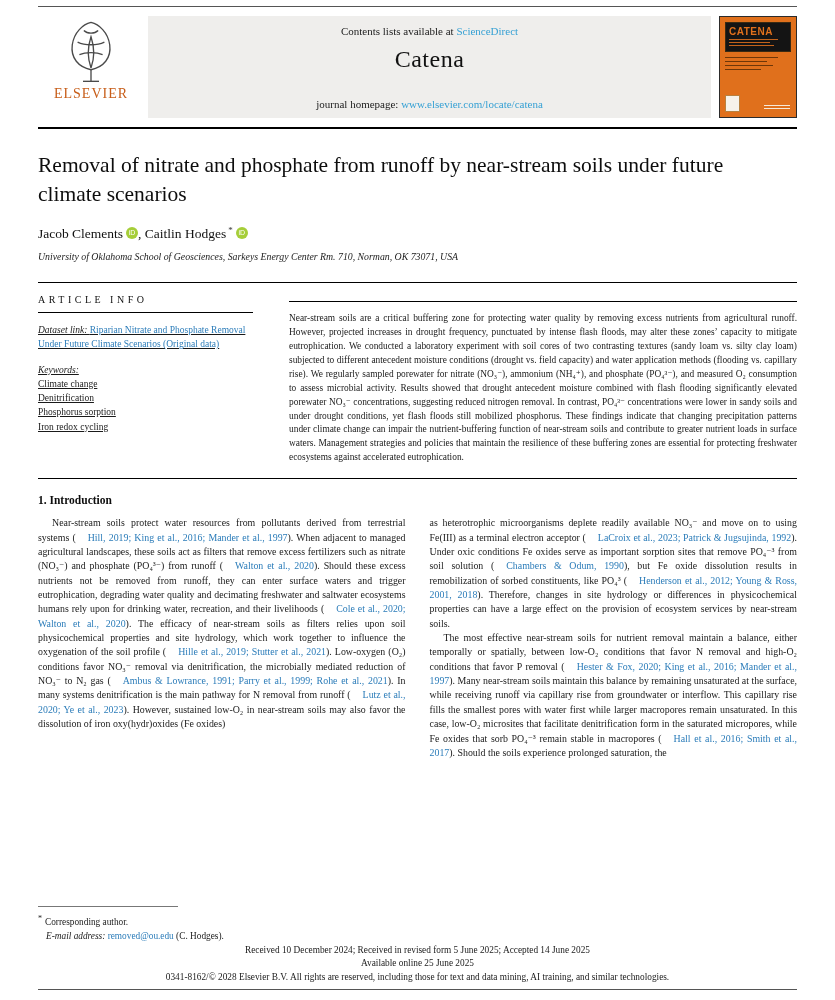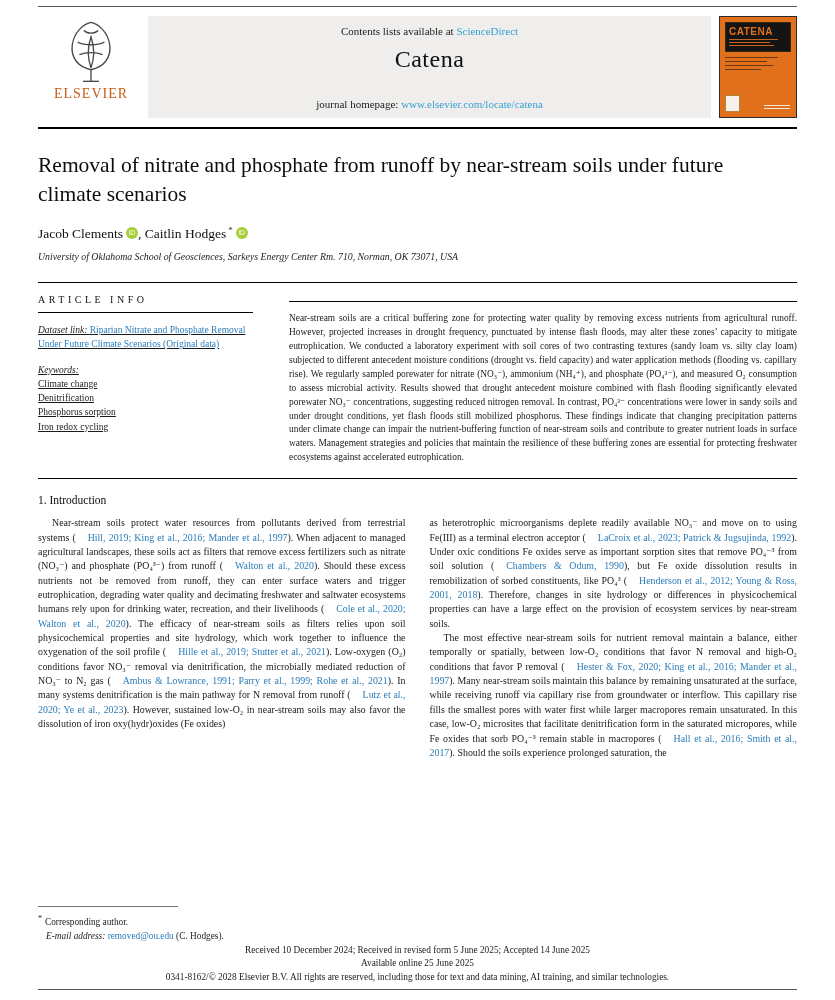--- a/index.html
+++ b/index.html
@@ -87,21 +87,21 @@
   .heading-rule { border-top:1px solid #000; margin:7px 0 10px 0; }
   .dataset, .keywords { font-size:9.5px; line-height:1.5; color:#1a1a1a;text-decoration:underline; }
   .label-italic { font-style:italic; }
   .blink { color:#2b7cb9; text-decoration:none; }
   .keywords { margin-top:11px; }
   .abstract-text { font-size:9.4px; line-height:1.48; text-align:justify; color:#1a1a1a; }
 
   .rule-mid { border-top:1px solid #000; margin-top:13px; }
 
   
-  .intro-heading { font-size:11.5px; font-weight:normal; margin:15px 0 10px 0; color:#0d0d0d; }
+  .intro-heading { font-size:11.5px; font-weight:bold; margin:15px 0 10px 0; color:#0d0d0d; }
   .columns { display:flex; gap:24px; }
   .col { flex:1 1 0; font-size:9.9px; line-height:1.45; text-align:justify; color:#1a1a1a; }
   .col p.indent { text-indent:14px; }
   .cite { color:#2b7cb9; text-decoration:none;margin-left:12px; }
 
   
   .footer { flex:none; padding-top:4px; }
   .foot-rule { width:140px; border-top:1px solid #777; margin-bottom:6px; }
   .footnote { font-size:9.3px; line-height:1.5; color:#1a1a1a; }
   .footnote .star { font-size:8px; vertical-align:4px; margin-right:3px; }

